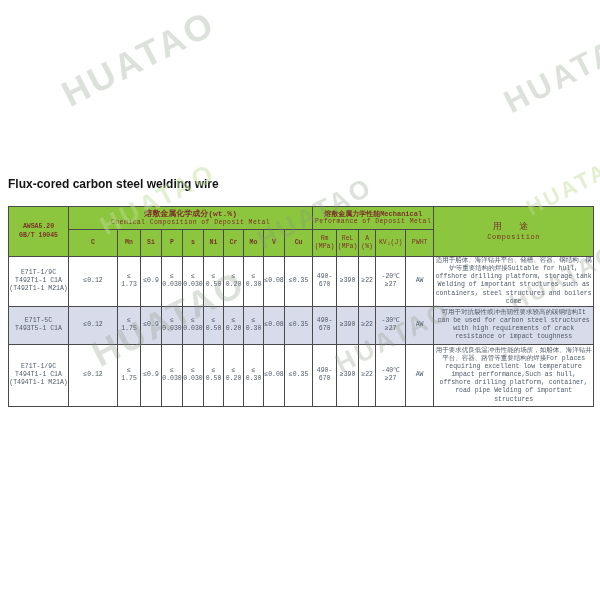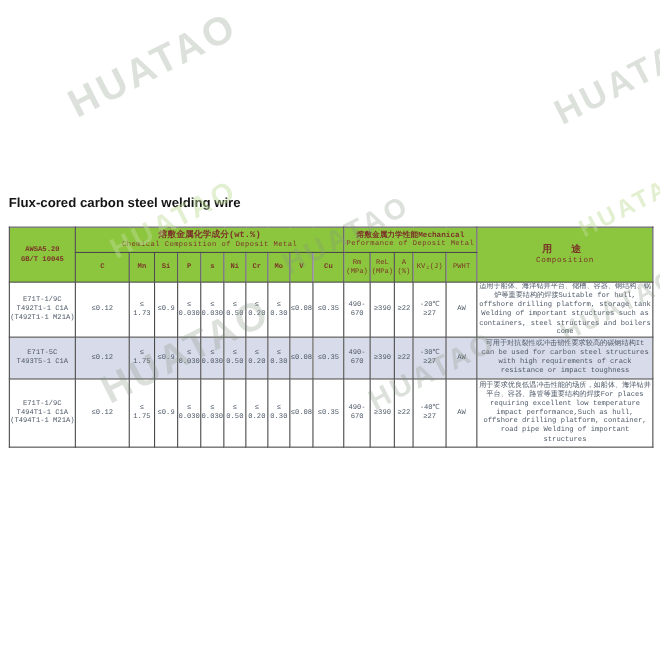--- a/index.html
+++ b/index.html
@@ -13,21 +13,21 @@
   td.hdr{background:#8cc63e;color:#7b3428;}
   .grp-zh{font-size:8px;font-weight:bold;}
   .grp-en{font-size:6.5px;letter-spacing:0.4px;}
   .col-letter{font-size:8px;font-weight:bold;}
   .mech-sub{font-size:6px;line-height:1.15;}
   .desig-hdr{font-size:7.5px;font-weight:bold;color:#333333;}
   .pre{white-space:pre-line;}
   .app-cell{text-align:left;padding:2px 3px;line-height:1.18;font-size:6.5px;}
   .desig-cell{font-size:6.5px;line-height:1.5;}
   tr.alt td{background:#d8dbe9;}
-  .app-hdr-zh{font-size:9px;font-weight:bold;letter-spacing:6px;}
+  .app-hdr-zh{font-size:9px;font-weight:normal;letter-spacing:6px;}
   .app-hdr-en{font-size:7px;letter-spacing:0.6px;}
   .wm{position:absolute;color:rgba(132,148,128,0.28);font-weight:bold;letter-spacing:3px;
       transform:rotate(-27deg);transform-origin:left top;pointer-events:none;z-index:9;
       font-family:"Liberation Sans",sans-serif;}
 </style>
 </head>
 <body>
 
 <div class="screen">
 

